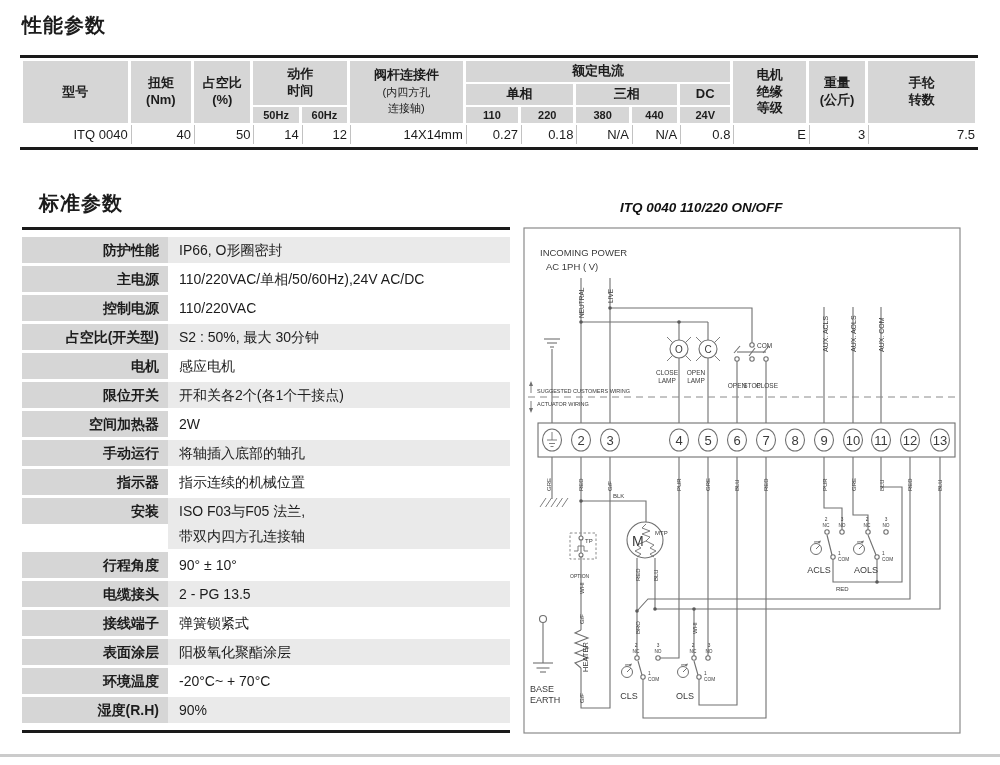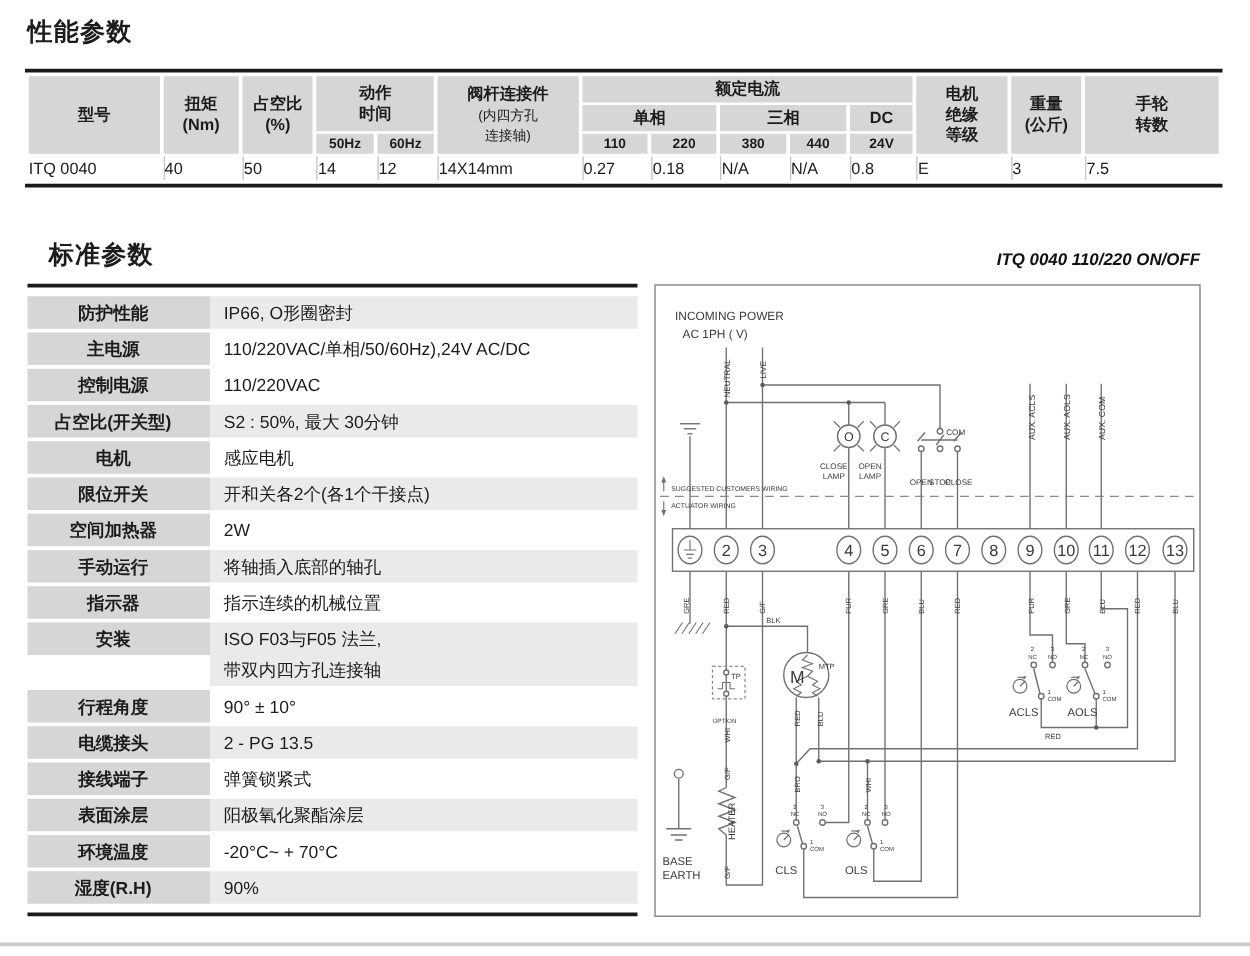--- a/index.html
+++ b/index.html
@@ -10,37 +10,37 @@
   #std-title{left:39px;top:190px}
 
   
   #perf-wrap{position:absolute;left:20px;top:55px;width:958px;
              border-top:3px solid #1a1a1a;border-bottom:3px solid #1a1a1a;padding:1px 0}
   #perf-wrap table{border-collapse:separate;border-spacing:3px 2px;width:100%;table-layout:fixed}
   #perf-wrap th{background:#d6d6d6;font-size:13px;font-weight:bold;text-align:center;
                 vertical-align:middle;padding:2px 0;line-height:1.3}
   #perf-wrap th.sub{font-weight:bold;font-size:11px;padding:1px 0}
   #perf-wrap .small{font-size:11px;font-weight:normal}
-  #perf-wrap td{font-size:13px;text-align:left;padding:2px 0;background:#fff}
+  #perf-wrap td{font-size:13px;text-align:right;padding:2px 0;background:#fff}
   #perf-wrap tr.data td{border-left:1px solid #c2c2c2}
   #perf-wrap tr.data td:first-child{border-left:none}
 
   
   #spec{position:absolute;left:22px;top:227px;width:488px;
         border-top:3px solid #1a1a1a;border-bottom:3px solid #1a1a1a;padding:4px 0}
   .srow{display:flex;margin:3px 0}
-  .slab{flex:none;width:146px;background:#d6d6d6;text-align:center;padding-right:9px;
+  .slab{flex:none;width:146px;background:#d6d6d6;text-align:right;padding-right:9px;
         box-sizing:border-box;font-weight:bold;font-size:14px;height:26px;line-height:26px;
         align-self:flex-start}
   .sval{flex:1;margin-left:0;padding-left:11px;font-size:14px;line-height:26px}
   .sval.shade{background:#eaeaea}
   .sval.two{line-height:25px;padding-top:1px}
 
   
-  #diag-title{position:absolute;left:620px;top:200px;width:340px;text-align:right;
+  #diag-title{position:absolute;left:620px;top:200px;width:340px;
               font-size:13.5px;font-weight:bold;font-style:italic;color:#111}
   #diagram-svg{position:absolute;left:0;top:0}
   #diagram-svg text{fill:#3a3a3a}
   .wire{stroke:#707070;stroke-width:1.1;fill:none}
   .thin{stroke:#707070;stroke-width:.9;fill:none}
   .sym{stroke:#707070;stroke-width:1.1;fill:#fff}
   .dot{fill:#5a5a5a;stroke:none}
   .mid{text-anchor:middle}
   .t48{font-size:4.8px}.t5{font-size:5px}.t55{font-size:5.5px}.t6{font-size:6px}
   .t65{font-size:6.5px}.t7{font-size:7px}.t75{font-size:7.5px}.t9{font-size:9px}

